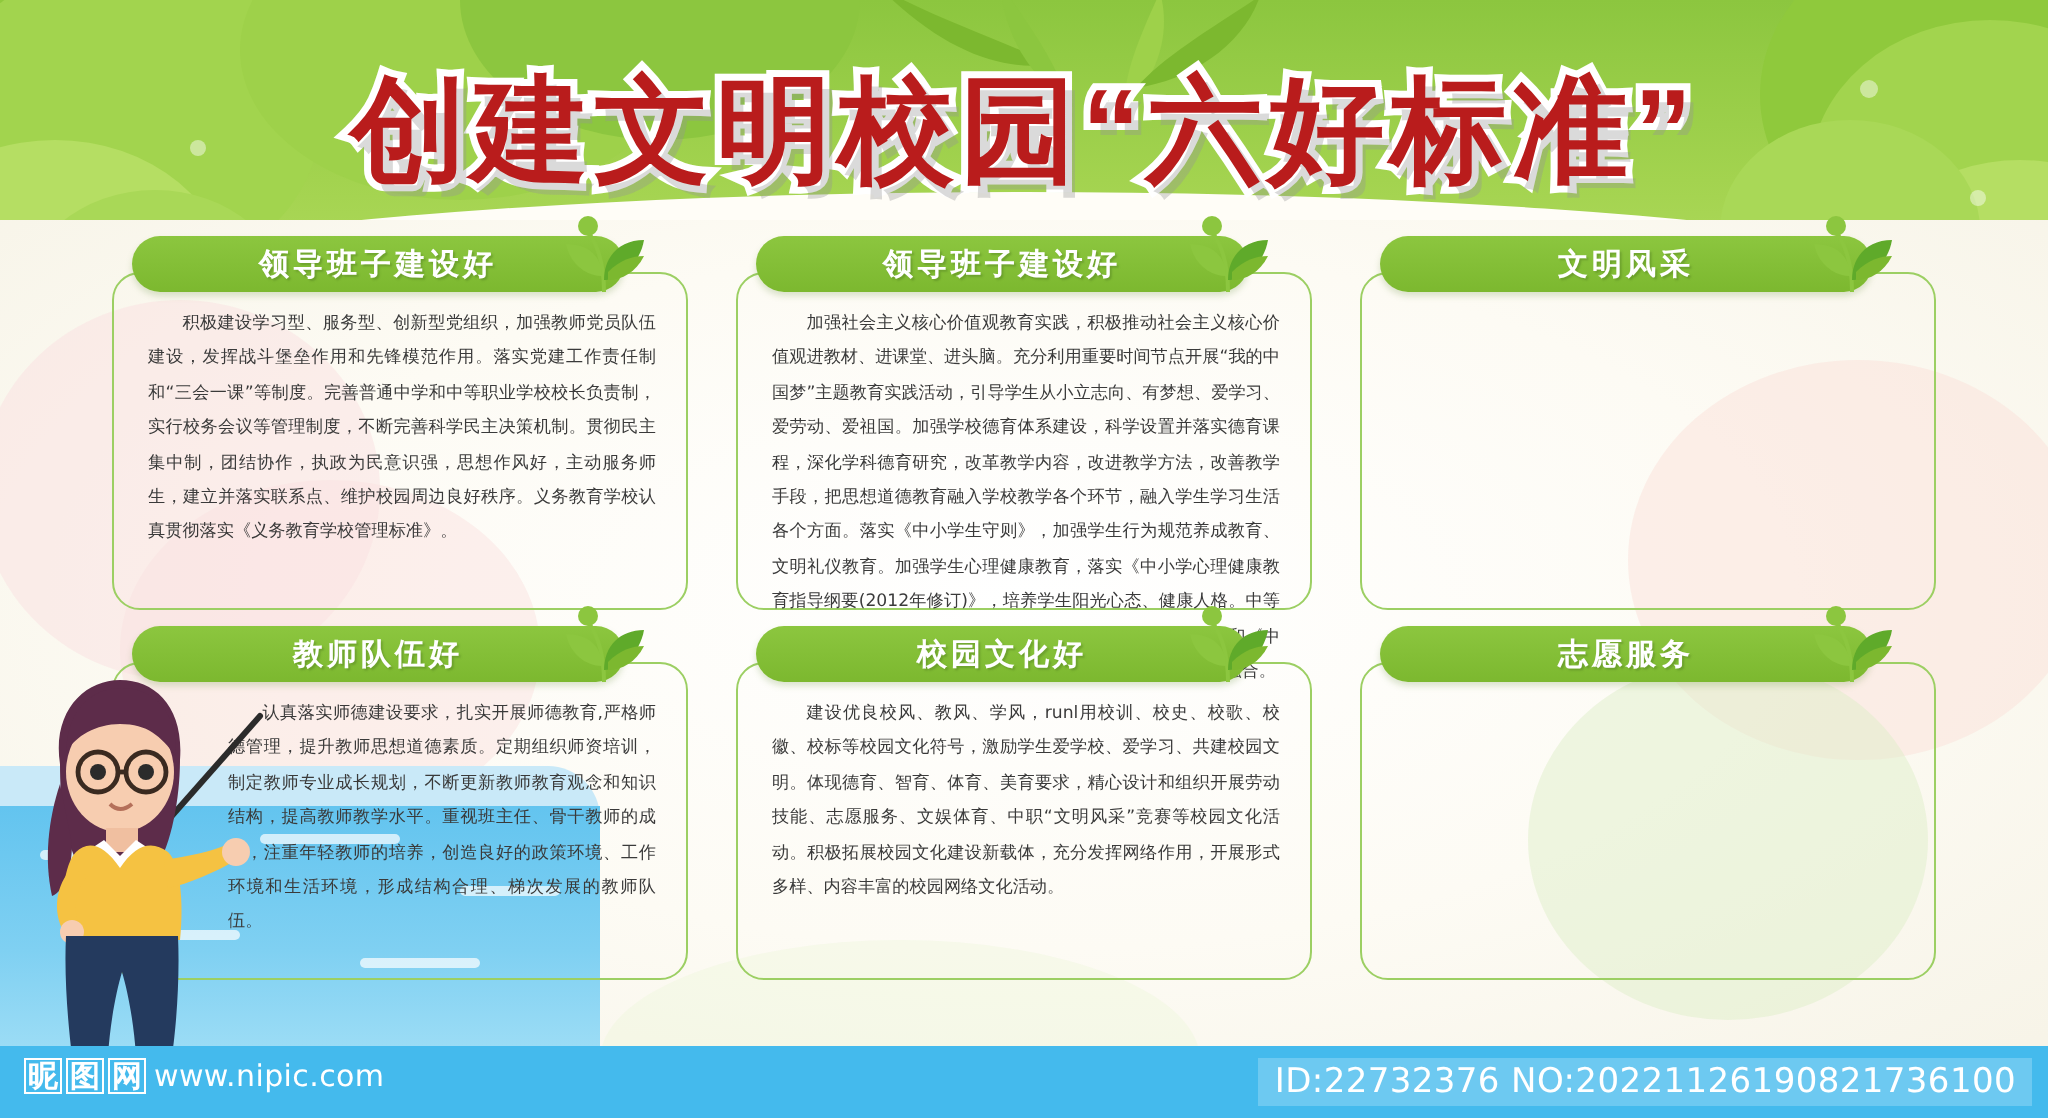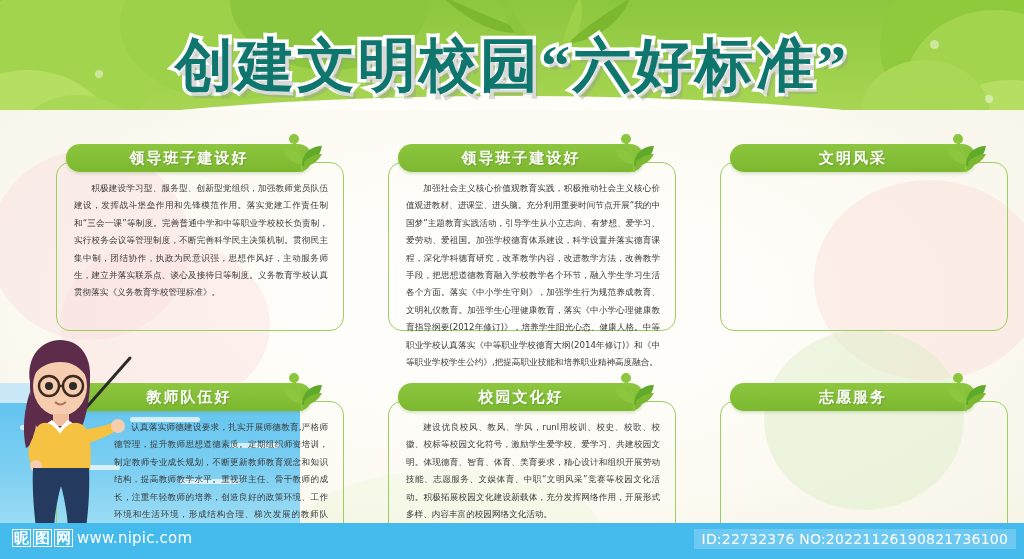--- a/index.html
+++ b/index.html
@@ -61,36 +61,35 @@
   }
   .wave-line { position:absolute; height:5px; border-radius:3px; background:rgba(255,255,255,.7); }
 
   
   .title-wrap {
     position:absolute; left:0; top:26px; width:1024px; height:80px;
     display:flex; align-items:center; justify-content:center;
     z-index:6;
   }
   .title {
-    font-family:Liberation Serif, serif;
+    font-family:Liberation Sans, sans-serif;
     font-size:58px; font-weight:bold; letter-spacing:3px;
-    color:#0f766e;
+    color:#b91c1c;
     -webkit-text-stroke:7px #ffffff;
     paint-order:stroke fill;
     text-shadow:5px 6px 0 rgba(150,150,150,.35);
     white-space:nowrap;
   }
 
   
   .grid {
-    position:absolute; left:56px; top:144px; width:912px; height:380px;
+    position:absolute; left:56px; top:118px; width:912px; height:380px;
     display:grid; grid-template-columns:repeat(3,288px);
     grid-template-rows:195px 185px; column-gap:24px; row-gap:0px;
     z-index:5;
-    gap:44px;
   }
   .panel { position:relative; }
   .card {
     position:absolute; left:0; top:18px; right:0; bottom:8px;
     border:1.6px solid #9ccf63;
     border-radius:14px;
     background:transparent;
   }
   .hdr {
     position:absolute; left:10px; top:0; width:246px; height:28px;
@@ -126,21 +125,21 @@
     display:flex; gap:2px;
   }
   .wm-cn span {
     display:inline-block; font-size:15px; font-weight:bold; color:#ffffff;
     border:1.5px solid #ffffff; padding:0 1px; line-height:16px;
   }
   .wm-url { color:#ffffff; font-size:15px; letter-spacing:.2px; }
   .idbox {
     position:absolute; right:8px; top:6px; padding:2px 8px;
     background:rgba(255,255,255,.22);
-    color:#ffffff; font-size:14px; letter-spacing:.2px;
+    color:#ffffff; font-size:17px; letter-spacing:.2px;
     white-space:nowrap;
   }
 </style>
 </head>
 <body>
 
 <div class="stage">
 
   <div class="bg-base"></div>
   <div class="sky"></div>
@@ -210,21 +209,21 @@
       <div class="hdr">
         <span class="hdr-text">领导班子建设好</span>
       </div>
       <svg class="sprout" viewBox="0 0 46 44">
         <path d="M22 40 C22 28 20 18 14 10" stroke="#8cc63f" stroke-width="2" fill="none"></path>
         <circle cx="14" cy="7" r="5" fill="#8cc63f"></circle>
         <path d="M22 34 C30 34 40 26 42 14 C30 14 22 22 22 34 Z" fill="#5faa2a"></path>
         <path d="M21 32 C13 32 5 26 3 16 C14 16 21 22 21 32 Z" fill="#8cc63f"></path>
         <path d="M24 30 C30 24 36 22 42 22 C38 30 31 34 24 34 Z" fill="#7cb82f"></path>
       </svg>
-      <div class="body-text">积极建设学习型、服务型、创新型党组织，加强教师党员队伍建设，发挥战斗堡垒作用和先锋模范作用。落实党建工作责任制和“三会一课”等制度。完善普通中学和中等职业学校校长负责制，实行校务会议等管理制度，不断完善科学民主决策机制。贯彻民主集中制，团结协作，执政为民意识强，思想作风好，主动服务师生，建立并落实联系点、谈心及接待日等制度。义务教育学校认真贯彻落实《义务教育学校管理标准》。</div>
+      <div class="body-text">积极建设学习型、服务型、创新型党组织，加强教师党员队伍建设，发挥战斗堡垒作用和先锋模范作用。落实党建工作责任制和“三会一课”等制度。完善普通中学和中等职业学校校长负责制，实行校务会议等管理制度，不断完善科学民主决策机制。贯彻民主集中制，团结协作，执政为民意识强，思想作风好，主动服务师生，建立并落实联系点、维护校园周边良好秩序。义务教育学校认真贯彻落实《义务教育学校管理标准》。</div>
     </div>
 
     <div class="panel">
       <div class="card"></div>
       <div class="hdr">
         <span class="hdr-text">领导班子建设好</span>
       </div>
       <svg class="sprout" viewBox="0 0 46 44">
         <path d="M22 40 C22 28 20 18 14 10" stroke="#8cc63f" stroke-width="2" fill="none"></path>
         <circle cx="14" cy="7" r="5" fill="#8cc63f"></circle>

